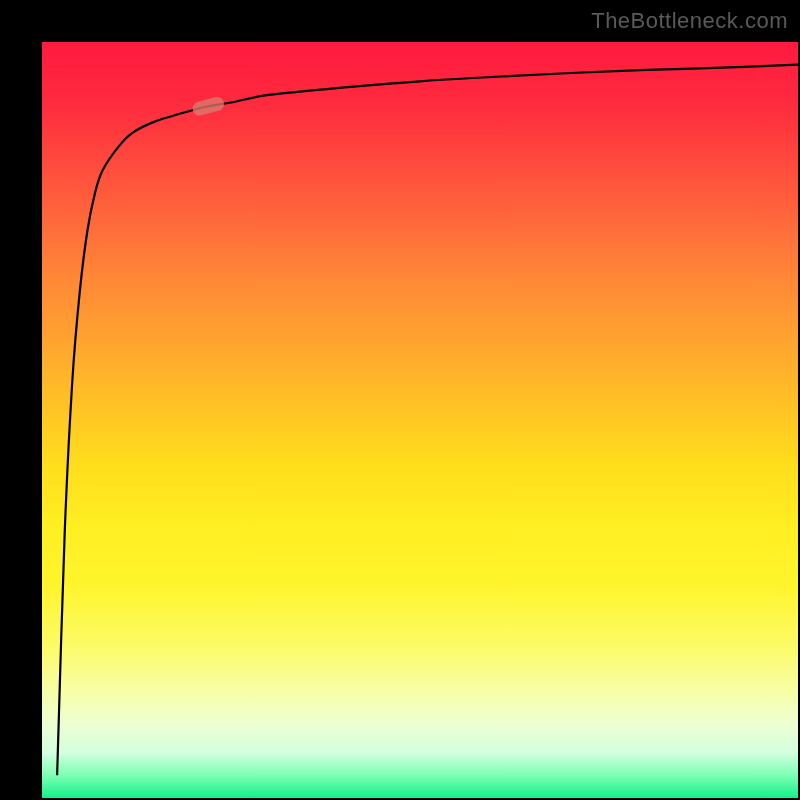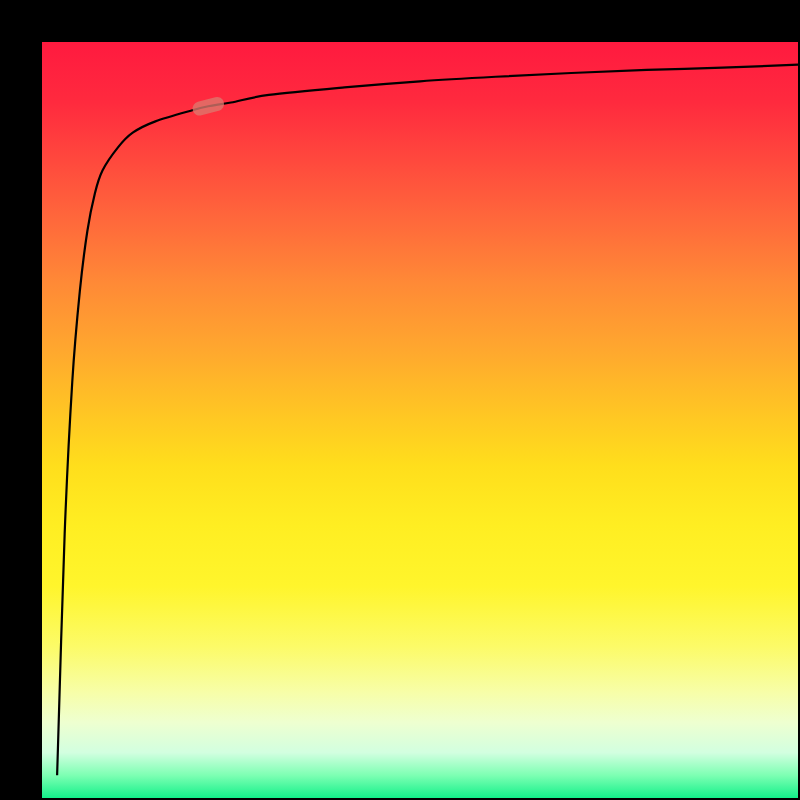--- a/index.html
+++ b/index.html
@@ -73,14 +73,15 @@
 
     <svg class="curve" viewBox="0 0 756 756" preserveAspectRatio="none">
       <path id="curve-path" d="M 15.120000000000001 733.32 C 16.380000000000003 693, 20.16 556.9200000000001, 22.68 491.40000000000003 C 25.2 425.88, 27.720000000000002 380.52, 30.240000000000002 340.2 C 32.760000000000005 299.88, 35.28 274.67999999999995, 37.800000000000004 249.47999999999996 C 40.32000000000001 224.27999999999997, 42.84 205.38, 45.36 189 C 47.879999999999995 172.62, 50.4 161.27999999999994, 52.92 151.19999999999993 C 55.440000000000005 141.11999999999992, 56.7 136.07999999999996, 60.480000000000004 128.51999999999998 C 64.26 120.96, 70.56 112.14000000000003, 75.60000000000001 105.84000000000003 C 80.64000000000001 99.54000000000003, 84.42 95.13000000000004, 90.72 90.72000000000003 C 97.02 86.31000000000002, 103.32 83.16000000000001, 113.39999999999999 79.38 C 123.47999999999999 75.59999999999998, 142.38000000000002 70.55999999999996, 151.20000000000002 68.03999999999996 C 160.02 65.51999999999997, 160.01999999999998 65.51999999999998, 166.32 64.25999999999999 C 172.62 63, 178.92000000000002 62.370000000000026, 189 60.48000000000002 C 199.07999999999998 58.59000000000001, 207.89999999999998 55.43999999999996, 226.79999999999998 52.91999999999996 C 245.7 50.399999999999956, 277.20000000000005 47.62800000000001, 302.40000000000003 45.360000000000014 C 327.6 43.09200000000002, 352.8 41.07600000000002, 378 39.31200000000001 C 403.2 37.548, 428.4 36.161999999999956, 453.59999999999997 34.775999999999954 C 478.79999999999995 33.38999999999995, 503.9999999999999 32.129999999999974, 529.1999999999999 30.99599999999998 C 554.4 29.861999999999984, 579.6 28.853999999999967, 604.8000000000001 27.97199999999998 C 630.0000000000001 27.089999999999993, 655.2 26.586000000000052, 680.4 25.704000000000065 C 705.5999999999999 24.822000000000077, 743.4 23.184000000000065, 756 22.680000000000064" fill="none" stroke="#000" stroke-width="2.2"></path>
       <g id="marker-g" transform="translate(166.32,64.25999999999999) rotate(-15)">
         <rect id="marker-rect" class="marker" x="-16" y="-7" width="32" height="14" rx="7" ry="7"></rect>
       </g>
     </svg>
 
   </div>
 
+  <div class="watermark">TheBottleneck.com</div>
 
 </div>
 
 </body></html>

